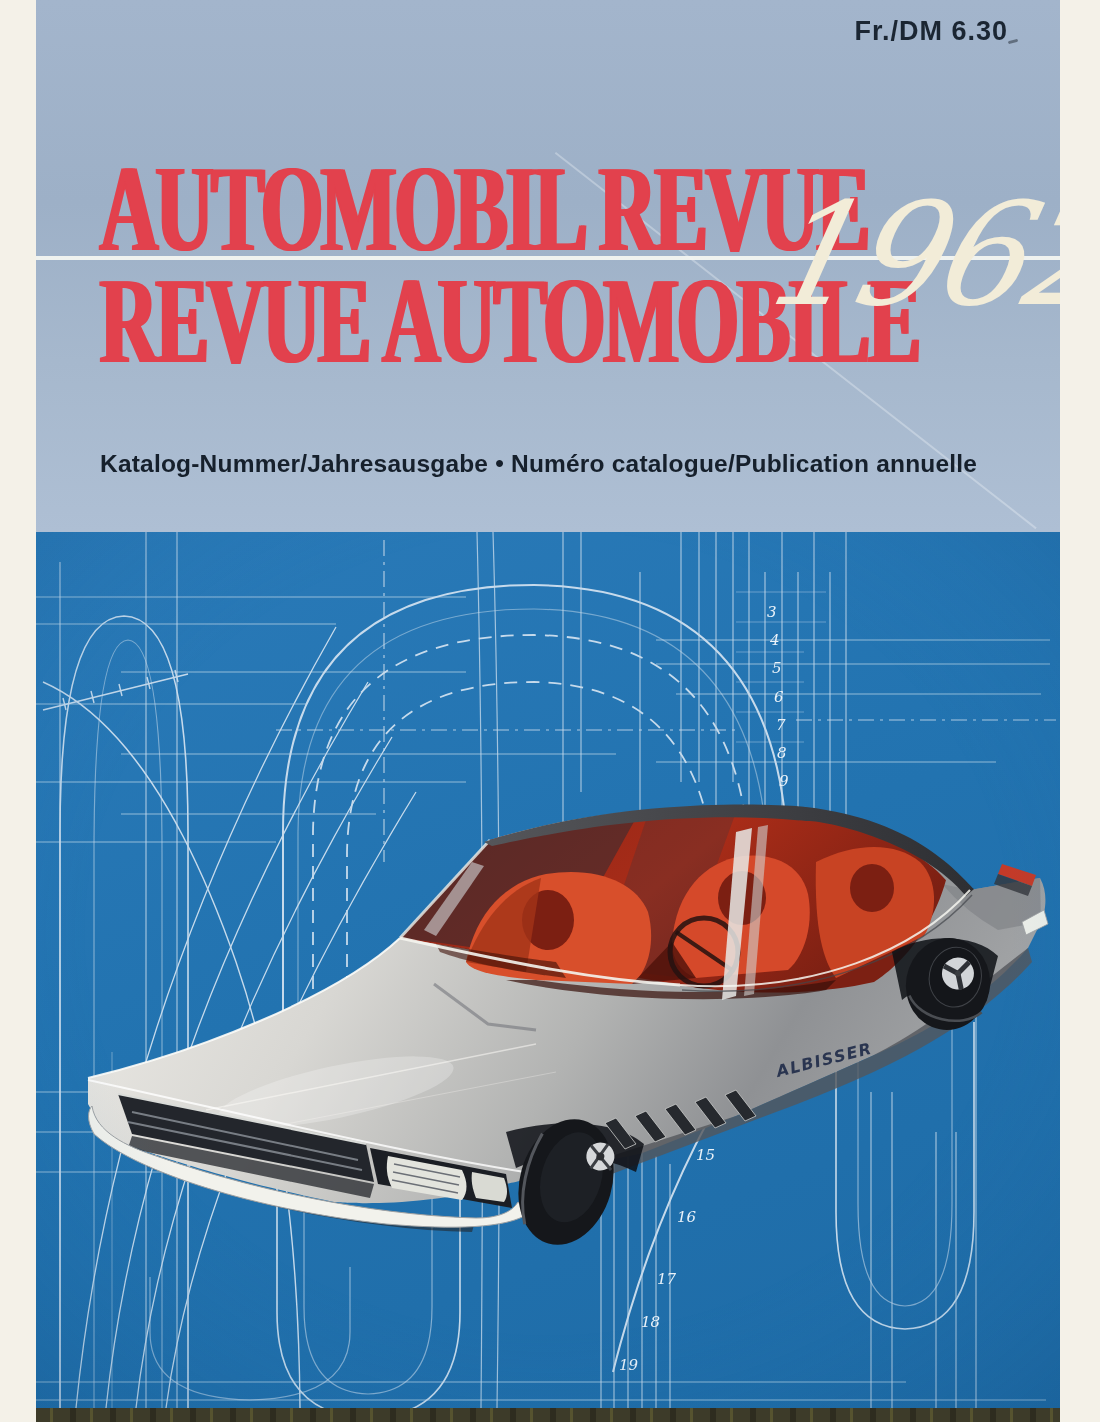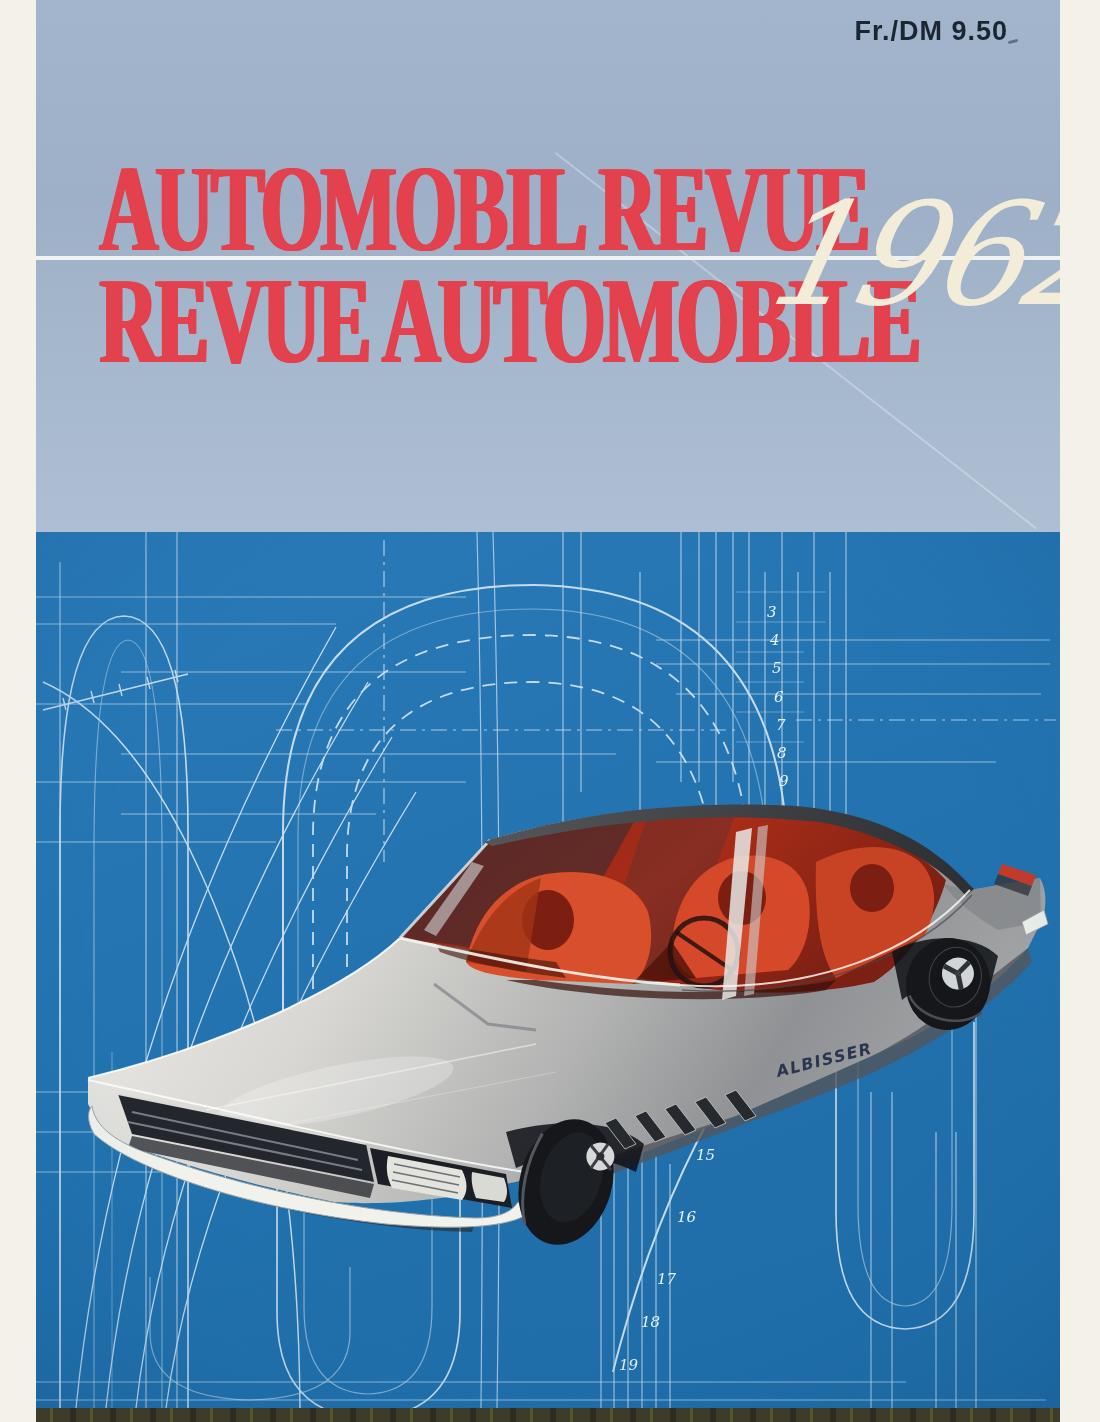--- a/index.html
+++ b/index.html
@@ -67,25 +67,26 @@
   }
 </style>
 </head>
 <body>
 
 <div class="page">
 
   <div class="top-band">
     <div class="crease"></div>
     <div class="speck"></div>
-    <div class="price">Fr./DM 9.50</div>
+    <div class="price">Fr./DM 6.30</div>
     <div class="rule-white"></div>
     <div class="masthead-line masthead-1">AUTOMOBIL REVUE</div>
     <div class="masthead-line masthead-2">REVUE AUTOMOBILE</div>
     <div class="year-script">1962</div>
+    <div class="subtitle">Katalog-Nummer/Jahresausgabe  •  Numéro catalogue/Publication annuelle</div>
   </div>
 
   <div class="blueprint-wrap">
   <svg width="1024" height="890" viewBox="0 0 1024 890">
     <defs>
       <linearGradient id="bodyGrad" x1="0" y1="0" x2="1" y2="0.25">
         <stop offset="0" stop-color="#f0eee9"></stop>
             <stop offset="0.35" stop-color="#d8d7d3"></stop>
         <stop offset="0.62" stop-color="#b2b3b2"></stop>
             <stop offset="0.82" stop-color="#8f9194"></stop>

